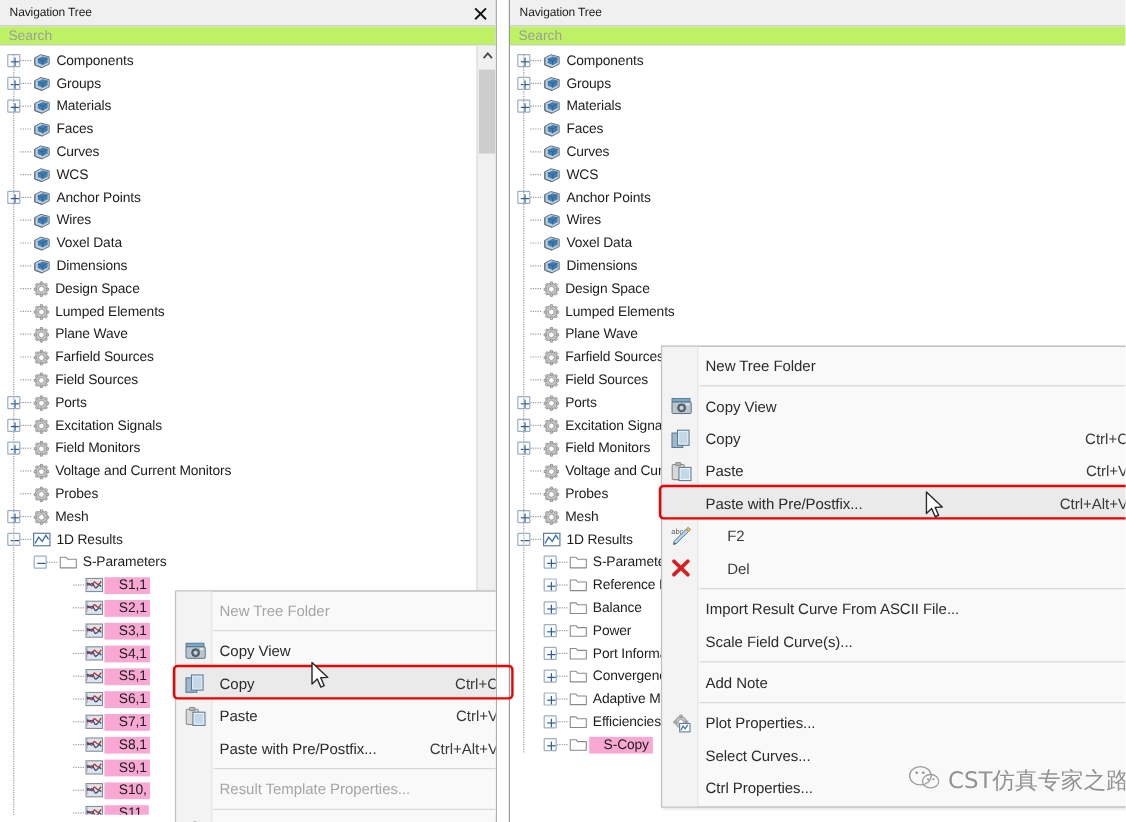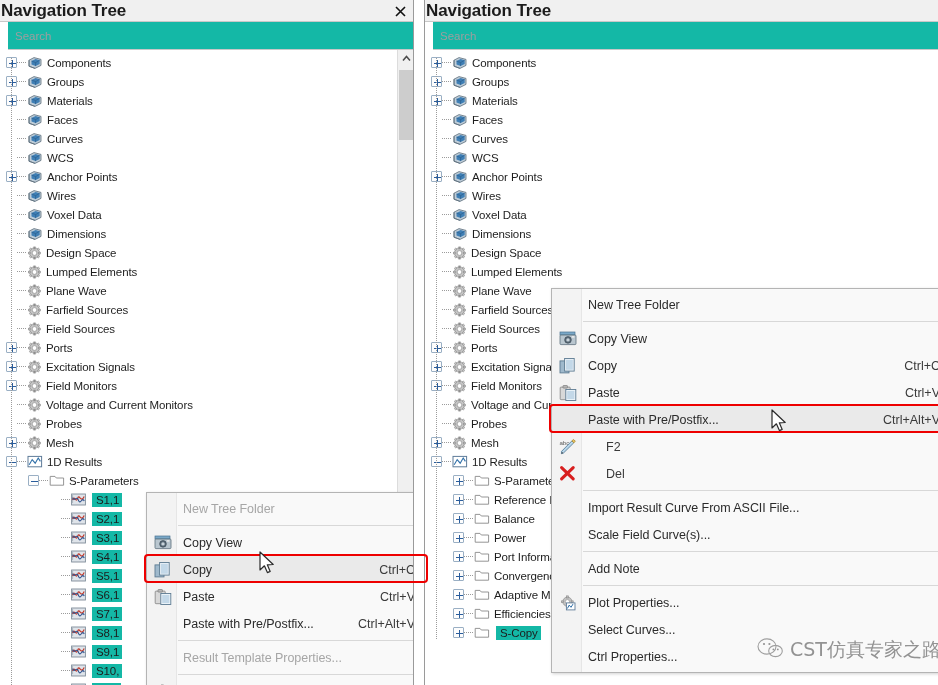--- a/index.html
+++ b/index.html
@@ -23,39 +23,39 @@
   #panel-right { left: 424px; top: 0px; width: 514px; height: 685px; border-right:none; border-top:none; border-bottom:none;}
 
   .panel-titlebar {
     position: relative;
     height: 22px;
     background: #f0f0f0;
     border-bottom: 1px solid #c8c8c8;
     display: flex; align-items: center;
   }
   .panel-title {
-    font-size: 17px;
+    font-size: 10px;
     color: #1b1b1b;
-    font-weight: bold;
-    padding-left: 1px;
+    font-weight: normal;
+    padding-left: 8px;
     letter-spacing: -0.1px;
   }
   .close-btn {
     position: absolute; right: 4px; top: 2px;
     width: 18px; height: 18px;
     display:flex; align-items:center; justify-content:center;
     color:#111; font-size: 14px; line-height: 1;
     cursor: pointer;
   }
 
   .search-row {
-    height: 28px;
-    background: #14b8a6;
+    height: 16px;
+    background: #bef264;
     border-bottom: 1px solid #c8c8c8;
-    display: flex; align-items: center; margin-left: 8px;
+    display: flex; align-items: center;
   }
   .search-input {
     border: none; outline: none;
     width: 100%; height: 20px;
     padding-left: 7px;
     font-size: 11.5px;
     font-family: "Liberation Sans", sans-serif;
     color: #222;
     background: transparent;
   }
@@ -75,23 +75,23 @@
     position: relative;
     height: 19px;
     display: flex;
     align-items: center;
     font-size: 11.5px;
     color: #1d1d1d;
     white-space: nowrap;
   }
   .tnode .lbl { padding-left: 4px; letter-spacing: -0.1px; }
   .tnode .lbl.sel {
-    background: #14b8a6;
-    padding: 1px 3px 1px 4px;
-    margin-left: 6px;
+    background: #f9a8d4;
+    padding: 1px 3px 1px 12px;
+    margin-left: 1px;
   }
 
   
   .exp {
     width: 11px; height: 11px;
     border: 1px solid #9aafc4;
     background: #fdfdfd;
     position: relative;
     flex: 0 0 auto;
     cursor: pointer;

